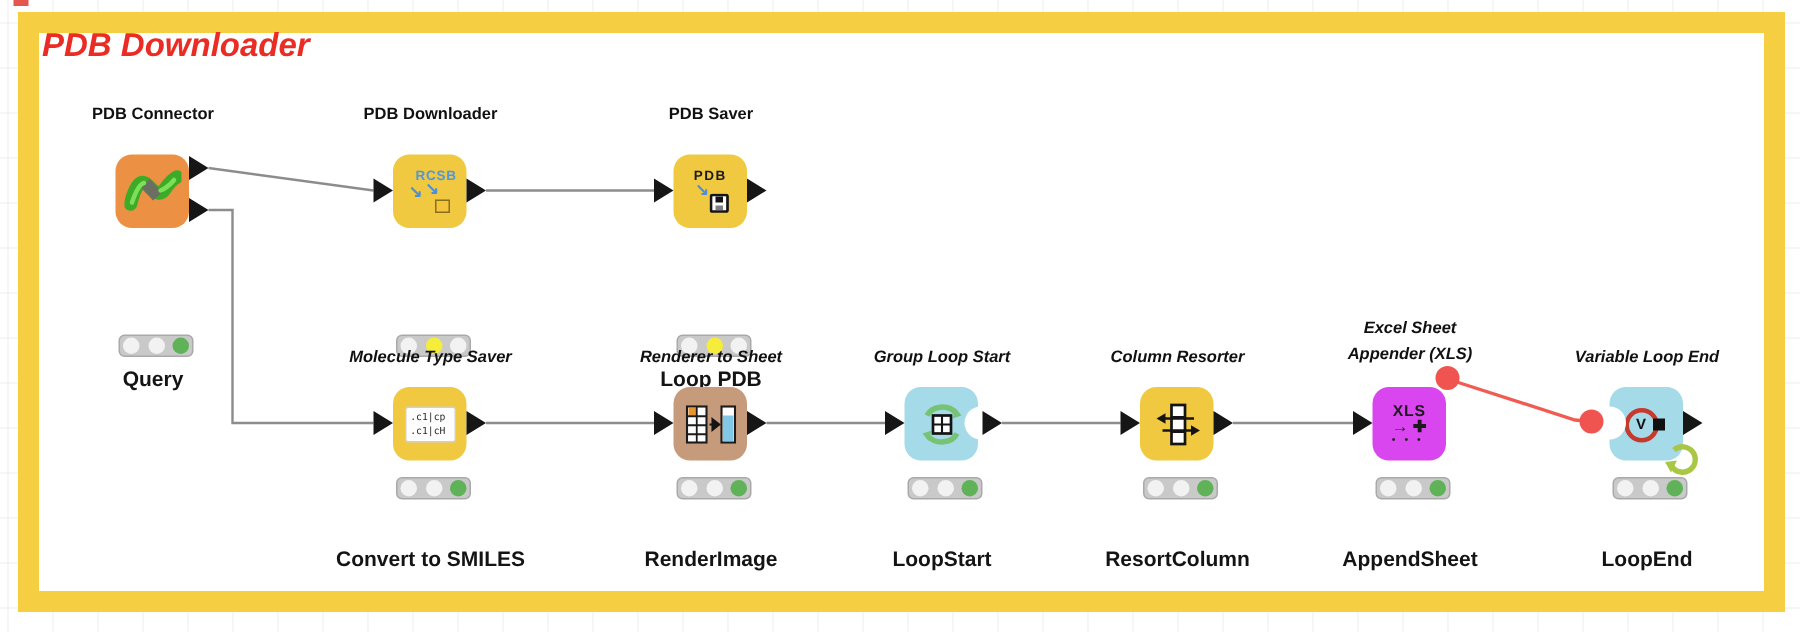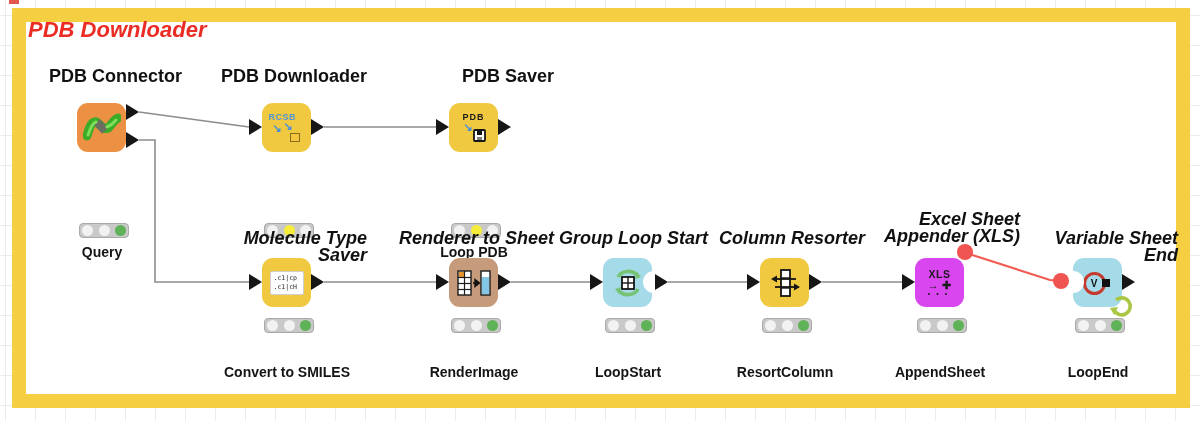--- a/index.html
+++ b/index.html
@@ -22,22 +22,22 @@
     position:absolute;left:28px;top:17px;z-index:1;
     font-size:22px;font-weight:bold;font-style:italic;color:#eb2c24;
   }
   svg.wires{position:absolute;left:0;top:0;z-index:1;pointer-events:none;}
   svg.wires path{pointer-events:stroke;}
 
   .node{position:absolute;width:160px;z-index:2;}
   .row1{top:60px;height:150px;}
   .row2{top:204px;height:165px;}
   .ntitle{
-    position:absolute;left:0;width:160px;text-align:right;
-    font-size:18px;font-weight:bold;color:#111;line-height:17px;white-space:pre-line;
+    position:absolute;left:0;width:160px;text-align:center;
+    font-size:11px;font-weight:bold;color:#111;line-height:17px;white-space:pre-line;
   }
   .row1 .ntitle{top:8px;}
   .row2 .ntitle{top:26px;font-style:italic;}
   .row2 .ntitle.twoline{top:7px;}
   .nbody{
     position:absolute;left:55px;width:49px;height:49px;border-radius:11px;
     display:flex;align-items:center;justify-content:center;z-index:2;
   }
   .row1 .nbody{top:43px;}
   .row2 .nbody{top:54px;}
@@ -85,21 +85,21 @@
   .n-resort{left:705px;}
   .n-xls{left:860px;}
   .n-loopend{left:1018px;}
   .n-connector .p1{top:44px;}
   .n-connector .p2{top:72px;}
   .n-xls .fvport{left:97px;top:40px;}
   .n-loopend .fvport{left:35px;top:69px;}
 
   
   .ic{position:relative;}
-  .rcsb-txt{font-size:9px;font-weight:bold;color:#5596d8;letter-spacing:.5px;display:block;text-align:left;}
+  .rcsb-txt{font-size:9px;font-weight:bold;color:#5596d8;letter-spacing:.5px;display:block;text-align:right;}
   .pdb-txt{font-size:9px;font-weight:bold;color:#1b1b1b;letter-spacing:1px;display:block;text-align:center;}
   .dl-arrow{position:absolute;color:#4a90d9;font-size:11px;font-weight:bold;line-height:10px;}
   .gold-box{position:absolute;width:8px;height:7px;background:#f2c53d;border:1px solid #8a6d1d;}
   .smiles-box{
     width:34px;height:24px;background:#fdfdfd;border:1px solid #cfcfcf;border-radius:2px;
     font-family:"DejaVu Sans Mono",monospace;font-size:6.5px;line-height:9px;color:#2a2a2a;
     display:flex;flex-direction:column;justify-content:center;padding-left:3px;box-sizing:border-box;
   }
   .xls-ic{display:flex;flex-direction:column;align-items:center;line-height:11px;color:#1b1b1b;}
   .xls-l1{font-size:10.5px;font-weight:800;letter-spacing:.5px;}
@@ -297,21 +297,21 @@
   <div class="fvport"></div>
   <div class="traffic">
       <span class="dot off"></span>
       <span class="dot off"></span>
       <span class="dot green"></span>
     </div>
   <div class="nlabel">AppendSheet</div>
 </div>
 
 <div class="node row2 n-loopend">
-  <div class="ntitle">Variable Sheet End</div>
+  <div class="ntitle">Variable Loop End</div>
   <div class="nbody" style="background: rgb(165, 218, 232);">
     <span class="vloop">
       <span class="vring">
           <span>V</span>
         </span>
       <span class="vsq"></span>
     </span>
   </div>
   <div class="notch left"></div>
   <div class="fvport"></div>

